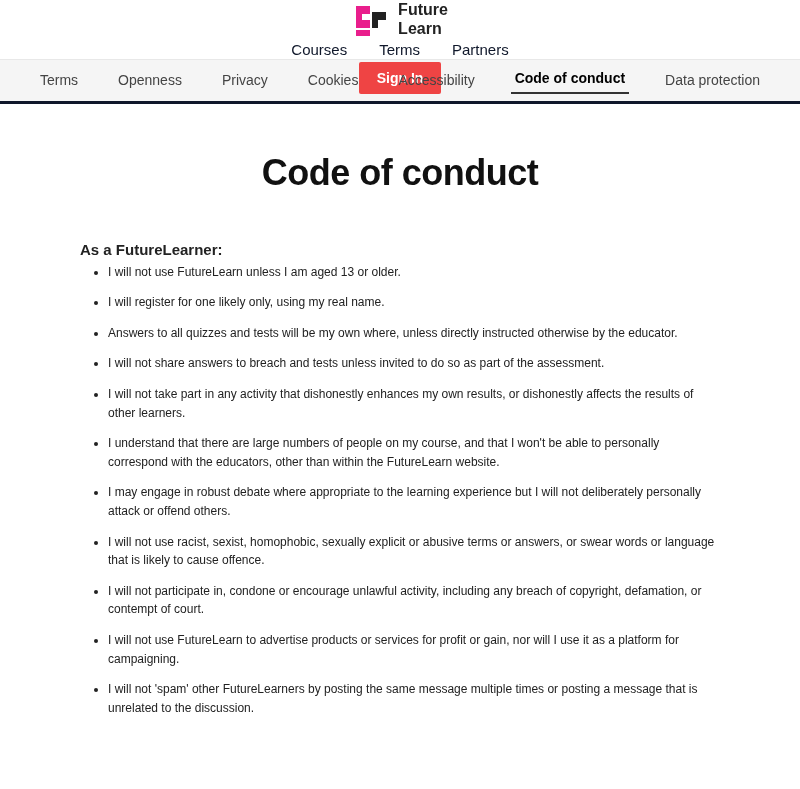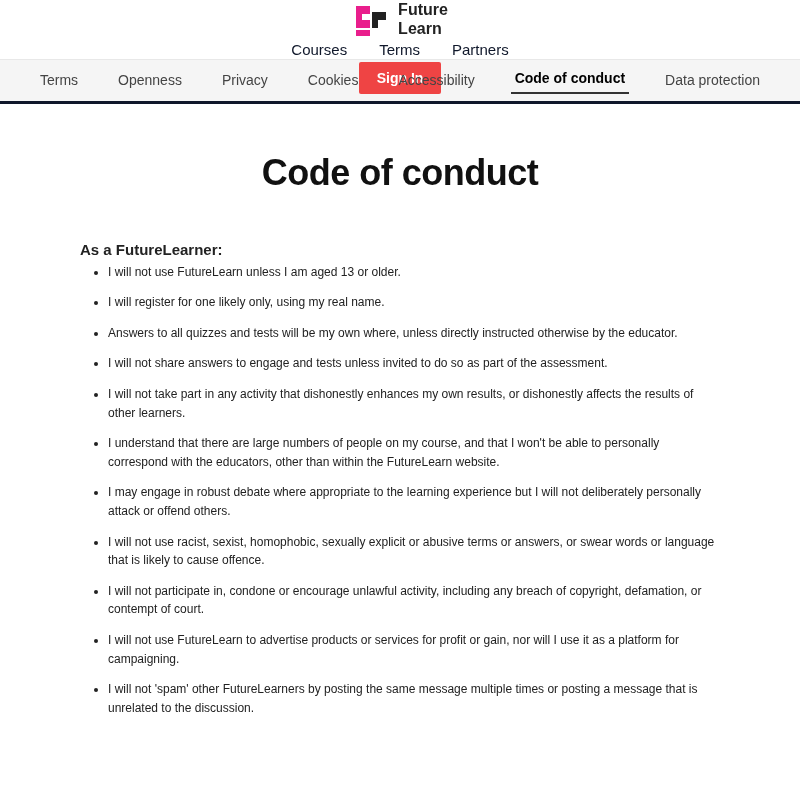--- a/index.html
+++ b/index.html
@@ -145,21 +145,21 @@
   <a href="#">Data protection</a>
 </nav>
 
 <main class="main-content">
   <h1 class="page-title">Code of conduct</h1>
   <p class="intro-text">As a FutureLearner:</p>
   <ul class="conduct-list">
   <li>I will not use FutureLearn unless I am aged 13 or older.</li>
       <li>I will register for one likely only, using my real name.</li>
       <li>Answers to all quizzes and tests will be my own where, unless directly instructed otherwise by the educator.</li>
-      <li>I will not share answers to engage and tests unless invited to do so as part of the assessment.</li>
+      <li>I will not share answers to breach and tests unless invited to do so as part of the assessment.</li>
       <li>I will not take part in any activity that dishonestly enhances my own results, or dishonestly affects the results of other learners.</li>
       <li>I understand that there are large numbers of people on my course, and that I won't be able to personally correspond with the educators, other than within the FutureLearn website.</li>
       <li>I may engage in robust debate where appropriate to the learning experience but I will not deliberately personally attack or offend others.</li>
       <li>I will not use racist, sexist, homophobic, sexually explicit or abusive terms or answers, or swear words or language that is likely to cause offence.</li>
       <li>I will not participate in, condone or encourage unlawful activity, including any breach of copyright, defamation, or contempt of court.</li>
       <li>I will not use FutureLearn to advertise products or services for profit or gain, nor will I use it as a platform for campaigning.</li>
       <li>I will not 'spam' other FutureLearners by posting the same message multiple times or posting a message that is unrelated to the discussion.</li>
     </ul>
 </main>
 

